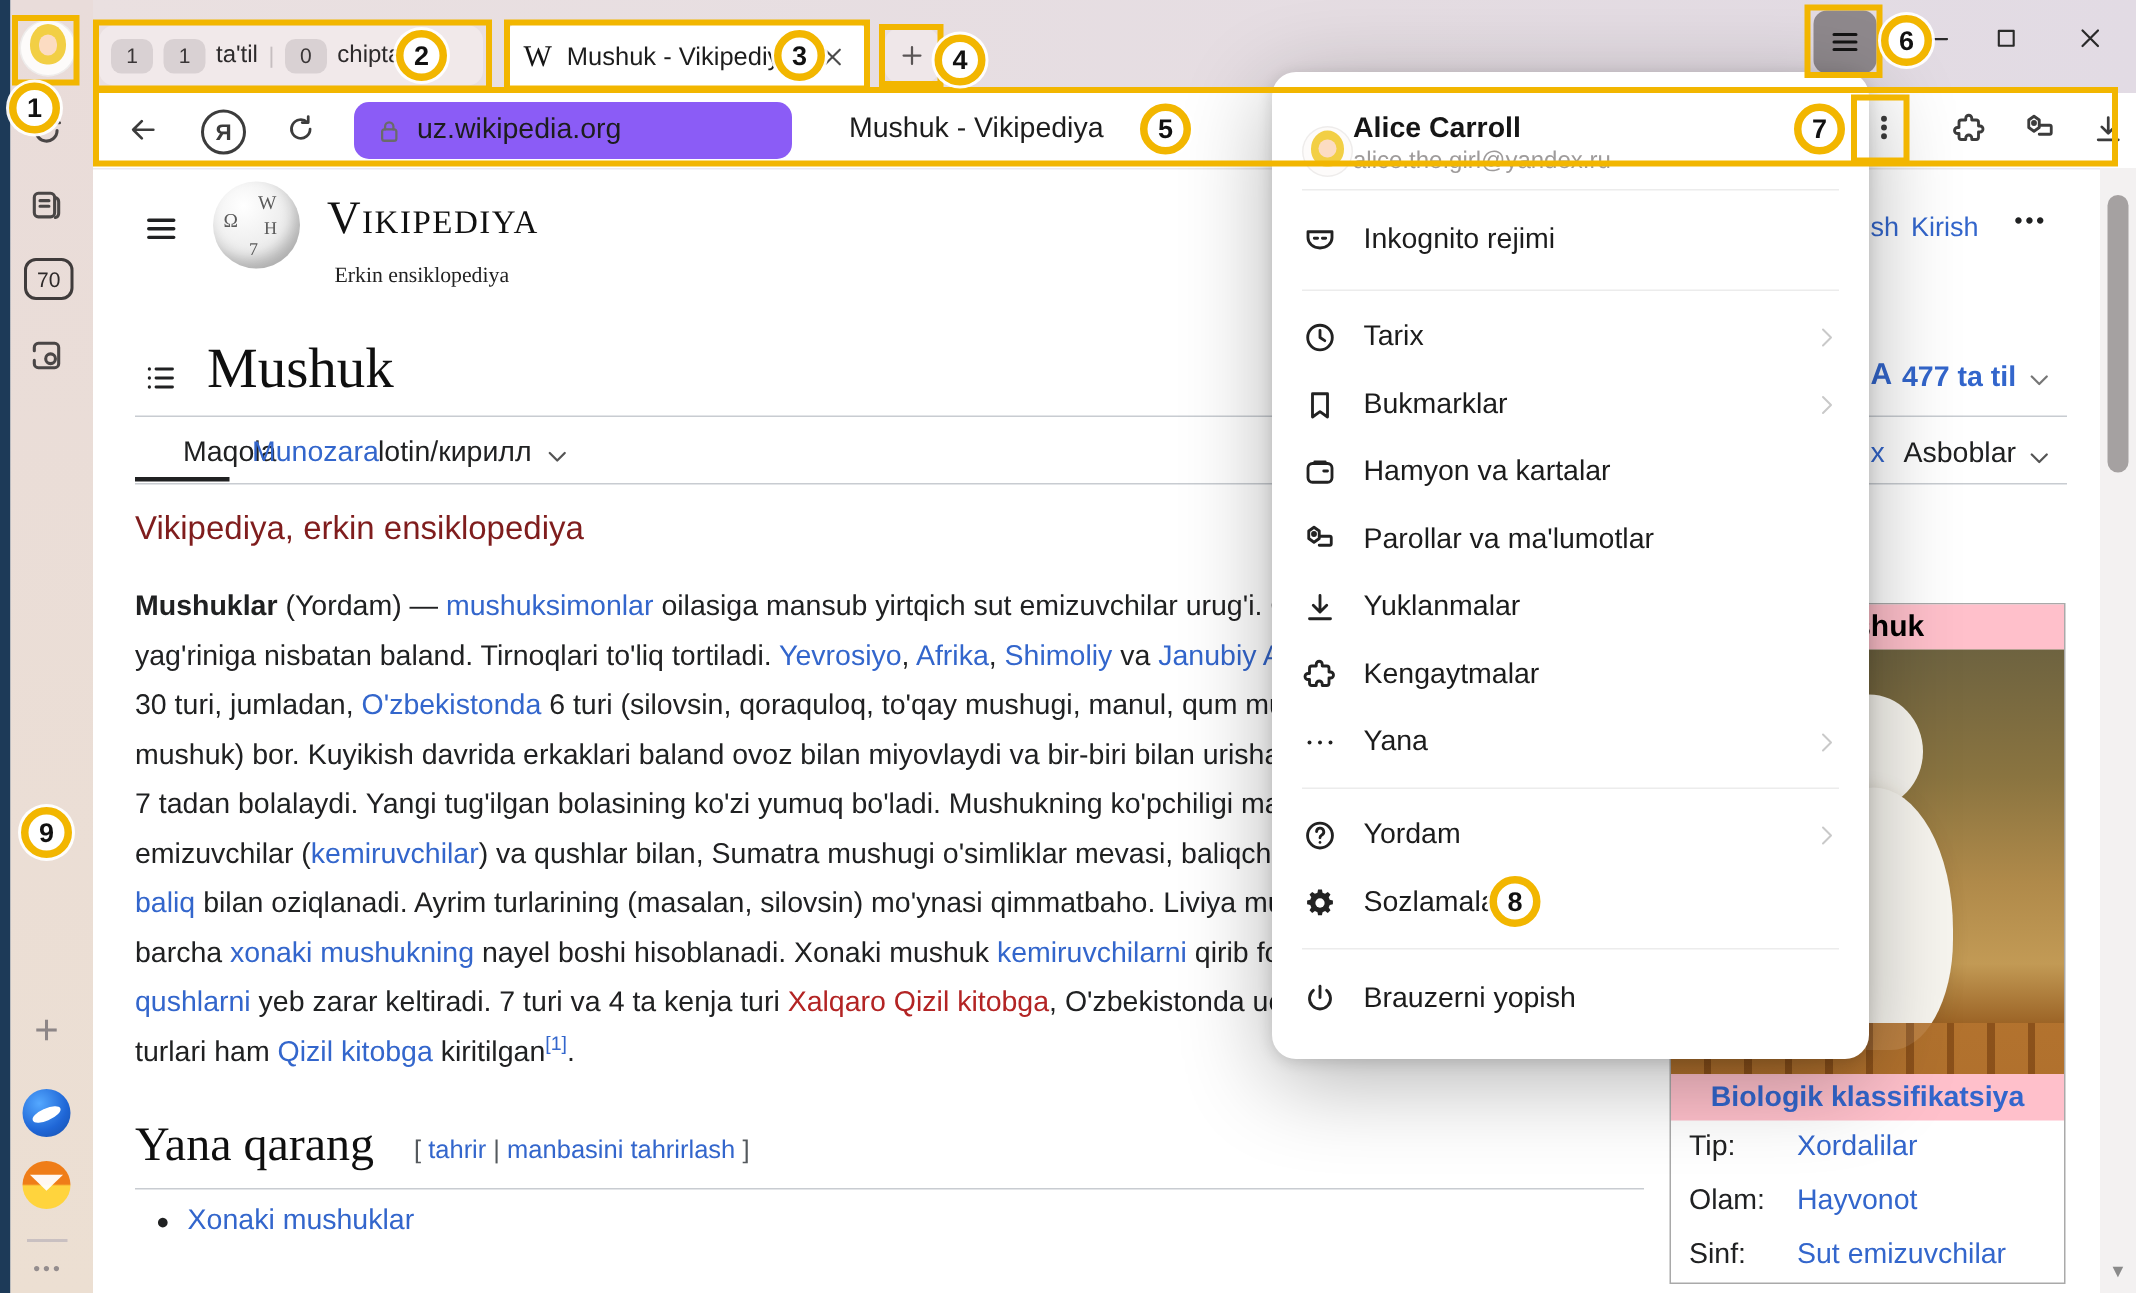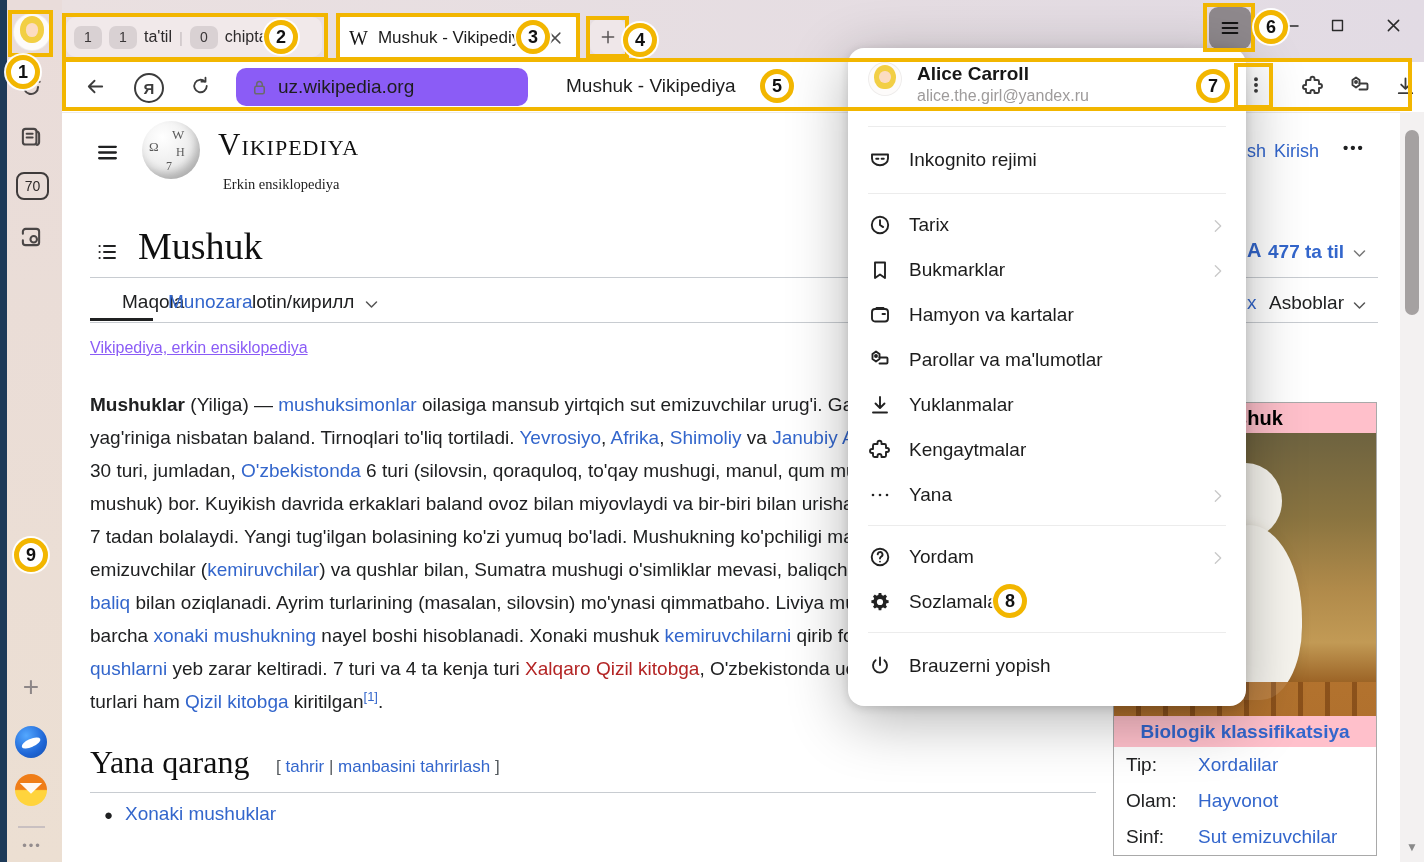--- a/index.html
+++ b/index.html
@@ -98,21 +98,21 @@
   #lang-chev{left:1352px;top:246px;width:15px;height:15px;color:#777;}
   .hrline{height:1px;background:#c8ccd1;}
   #tab-maqola{left:90px;top:291px;font-size:19px;color:#202122;margin-left:32px;}
   #maqola-underline{left:90px;top:318px;width:63px;height:2.5px;background:#202122;}
   #tab-munozara{left:168px;top:291px;font-size:19px;}
   #tab-variant{left:252px;top:291px;font-size:19px;color:#202122;}
   #variant-chev{left:364px;top:297px;width:15px;height:15px;color:#555;}
   #tools-partial{left:1247px;top:292px;font-size:19px;color:#36c;}
   #tools-btn{left:1269px;top:292px;font-size:19px;color:#202122;}
   #tools-chev{left:1352px;top:298px;width:15px;height:15px;color:#555;}
-  #site-sub{left:90px;top:339px;font-size:16px;color:#8b5cf6;text-decoration:underline;}
+  #site-sub{left:90px;top:339px;font-size:22px;color:#7f1d1d;}
 
   #para{left:90px;top:388px;width:1012px;font-size:19px;line-height:33px;color:#202122;}
   .pline{white-space:pre;overflow:hidden;}
   .seg-b{font-weight:bold;}
   .seg-l{color:#3366cc;}
   .seg-r{color:#b32424;}
   .seg-sup{color:#3366cc;font-size:13px;vertical-align:super;line-height:0;}
 
   #see-heading{left:90px;top:744px;font-size:32px;color:#0f0f0f;}
   #see-edit{left:276px;top:757px;font-size:17px;color:#54595d;}
@@ -135,21 +135,21 @@
      background:repeating-linear-gradient(90deg,#b5742f 0 22px,#8a501a 22px 27px);opacity:.9;}
   #infobox .ib-class{height:31px;background:#ffc0cb;display:flex;align-items:center;justify-content:center;
         font-weight:bold;font-size:19px;color:#3366cc;}
   .ib-row{height:36px;display:flex;align-items:center;padding:0 12px;font-size:19px;}
   .ib-row .lab{width:72px;color:#202122;}
   .ib-row .val{color:#3366cc;}
 
   
   #menu-pop{left:848px;top:48px;width:398px;height:658px;background:#fff;border-radius:16px;z-index:10;
       box-shadow:0 14px 60px rgba(0,0,0,.30),0 2px 10px rgba(0,0,0,.14);box-sizing:border-box;padding-top:14px;}
-  #menu-head{height:56px;display:flex;align-items:flex-start;gap:15px;padding:0 20px;}
+  #menu-head{height:56px;display:flex;align-items:flex-end;padding:0 20px;}
   #menu-head .avatar{width:34px;height:34px;flex:0 0 34px;}
   #menu-user-name{font-size:19px;font-weight:bold;color:#161616;line-height:24px;}
   #menu-user-email{font-size:16px;color:#9e9b9b;line-height:20px;}
   .menu-div{height:1px;background:#ececec;margin:8px 20px;}
   .menu-item{height:45px;display:flex;align-items:center;gap:17px;padding:0 20px;font-size:19px;color:#1c1c1c;}
   .menu-item.tall{height:50px;}
   .menu-item .mi-ic{width:24px;height:24px;flex:0 0 24px;color:#222;}
   .menu-item .mi-chev{margin-left:auto;width:16px;height:16px;color:#c9c9c9;}
 
   
@@ -340,21 +340,21 @@
   <span class="abs" id="tools-btn">Asboblar</span>
   <span class="abs" id="tools-chev" data-icon="chevdown">
       <svg viewBox="0 0 24 24" fill="none" stroke="currentColor" stroke-width="1.9" stroke-linecap="round" stroke-linejoin="round">
         <path d="M4 8l8 8 8-8" stroke-width="2.4"></path>
       </svg>
     </span>
   <div class="abs hrline" style="left:90px;top:322px;width:1288px;"></div>
 
   <div class="abs" id="site-sub">Vikipediya, erkin ensiklopediya</div>
   <div class="abs" id="para">
-      <div class="pline"><span class="seg-b">Mushuklar</span><span> (Yiliga) — </span><span class="seg-l">mushuksimonlar</span><span> oilasiga mansub yirtqich sut emizuvchilar urug'i. Gavdasi cho'ziq</span></div>
+      <div class="pline"><span class="seg-b">Mushuklar</span><span> (Yordam) — </span><span class="seg-l">mushuksimonlar</span><span> oilasiga mansub yirtqich sut emizuvchilar urug'i. Gavdasi cho'ziq</span></div>
       <div class="pline"><span>yag'riniga nisbatan baland. Tirnoqlari to'liq tortiladi. </span><span class="seg-l">Yevrosiyo</span><span>, </span><span class="seg-l">Afrika</span><span>, </span><span class="seg-l">Shimoliy</span><span> va </span><span class="seg-l">Janubiy Amerikada</span></div>
       <div class="pline"><span>30 turi, jumladan, </span><span class="seg-l">O'zbekistonda</span><span> 6 turi (silovsin, qoraquloq, to'qay mushugi, manul, qum mushugi, yovvoyi</span></div>
       <div class="pline"><span>mushuk) bor. Kuyikish davrida erkaklari baland ovoz bilan miyovlaydi va bir-biri bilan urishadi. Yiliga 1-2 marta 2-</span></div>
       <div class="pline"><span>7 tadan bolalaydi. Yangi tug'ilgan bolasining ko'zi yumuq bo'ladi. Mushukning ko'pchiligi mayda sut</span></div>
       <div class="pline"><span>emizuvchilar (</span><span class="seg-l">kemiruvchilar</span><span>) va qushlar bilan, Sumatra mushugi o'simliklar mevasi, baliqchi mushuk esa</span></div>
       <div class="pline"><span class="seg-l">baliq</span><span> bilan oziqlanadi. Ayrim turlarining (masalan, silovsin) mo'ynasi qimmatbaho. Liviya mushugi deyarli</span></div>
       <div class="pline"><span>barcha </span><span class="seg-l">xonaki mushukning</span><span> nayel boshi hisoblanadi. Xonaki mushuk </span><span class="seg-l">kemiruvchilarni</span><span> qirib foyda, ayrimlari</span></div>
       <div class="pline"><span class="seg-l">qushlarni</span><span> yeb zarar keltiradi. 7 turi va 4 ta kenja turi </span><span class="seg-r">Xalqaro Qizil kitobga</span><span>, O'zbekistonda uchraydigan 5</span></div>
       <div class="pline"><span>turlari ham </span><span class="seg-l">Qizil kitobga</span><span> kiritilgan</span><span class="seg-sup">[1]</span><span>.</span></div>
     </div>

